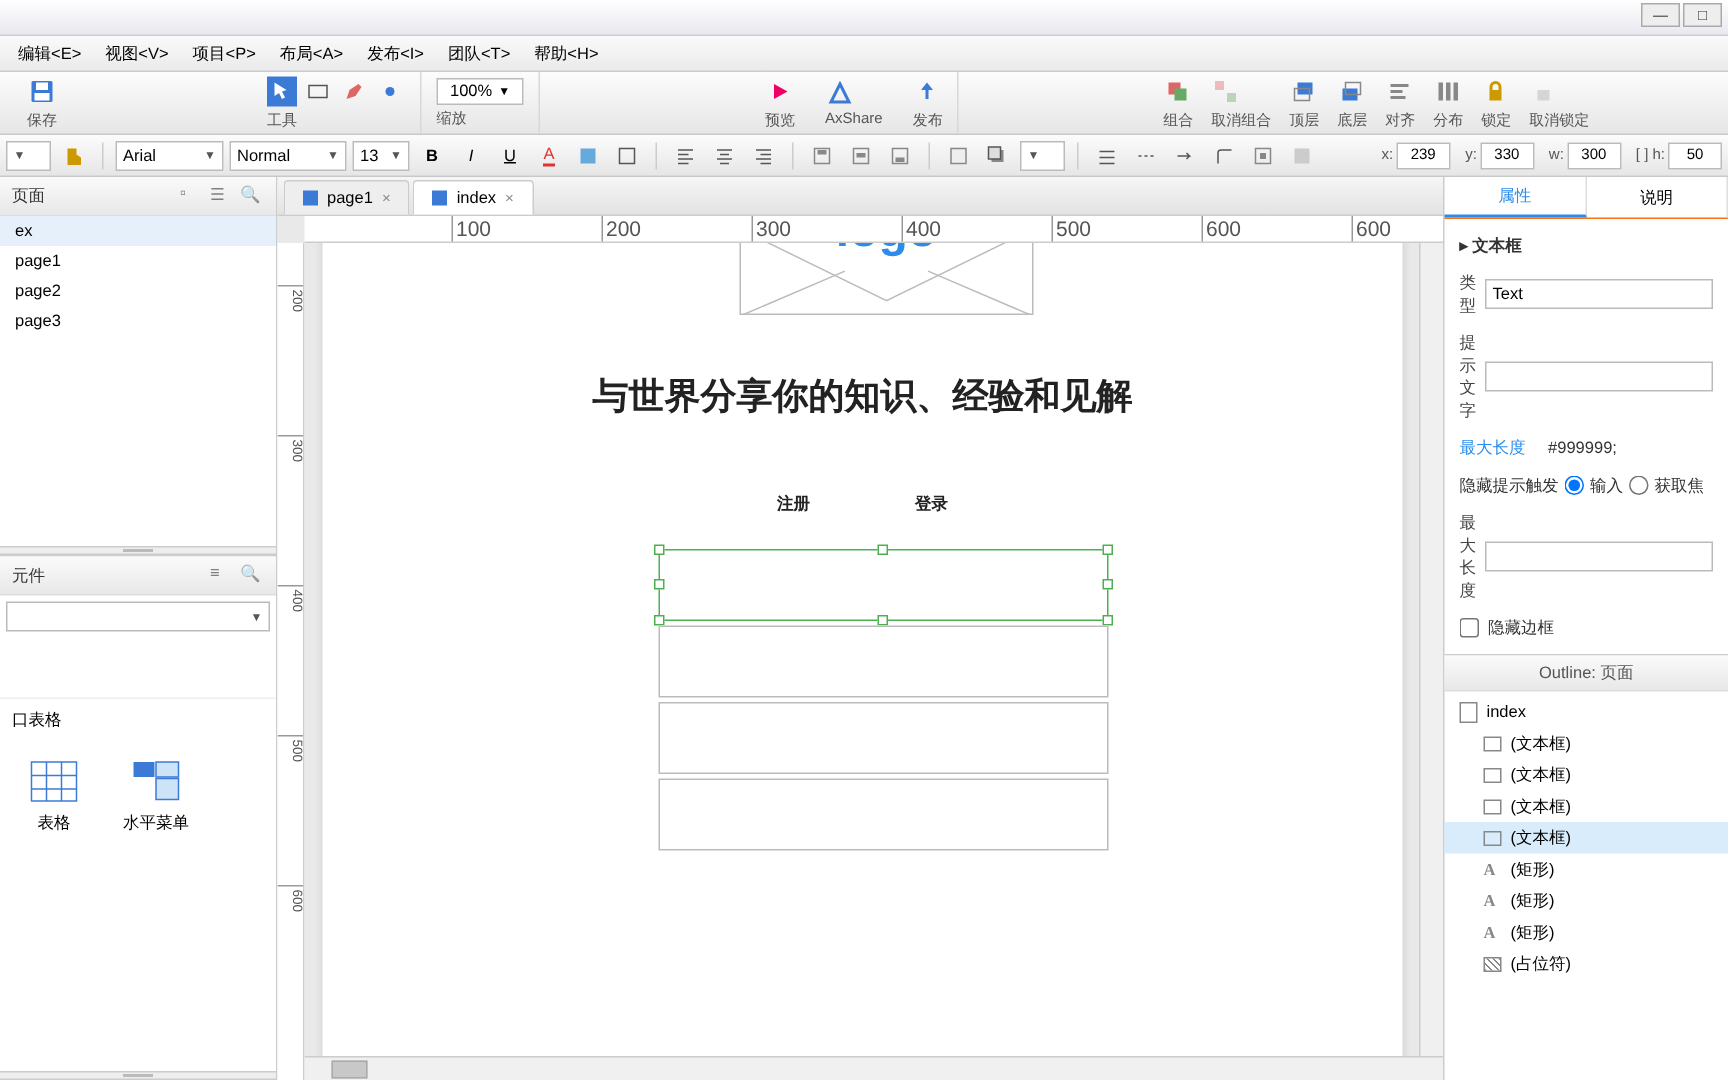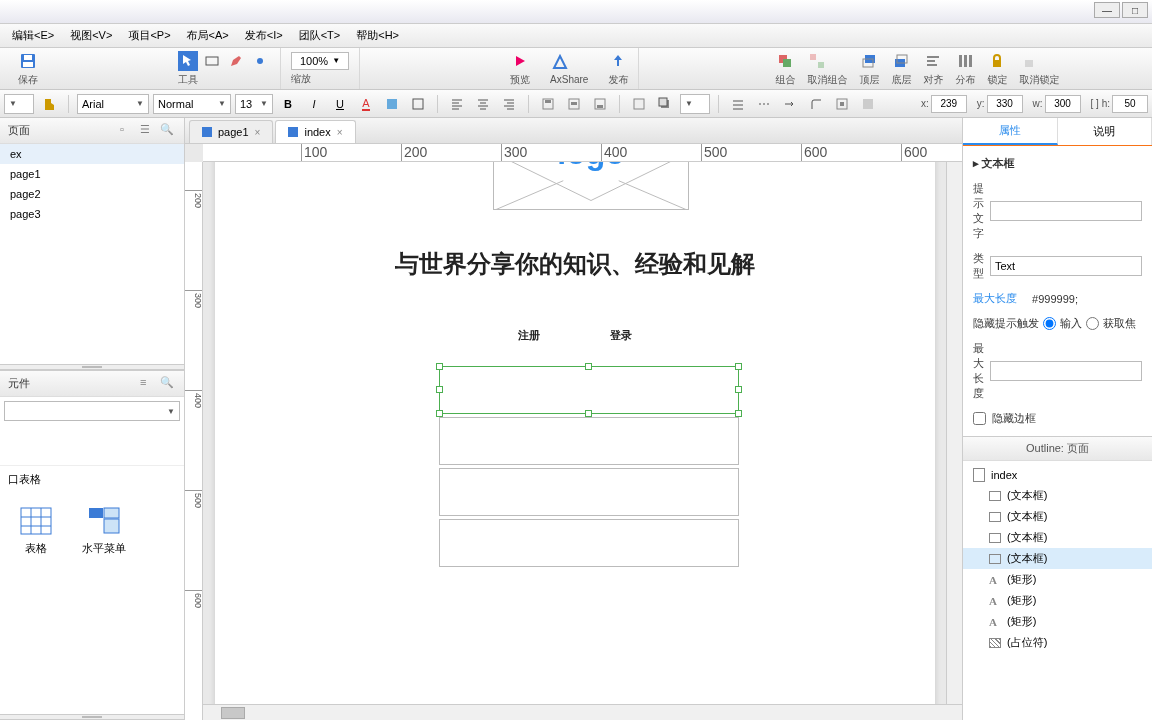--- a/index.html
+++ b/index.html
@@ -513,26 +513,26 @@
   </div>
 
   <div class="rightpanel">
     <div class="rp-tabs">
       <div class="rp-tab active">属性</div>
       <div class="rp-tab">说明</div>
     </div>
     <div class="rp-body">
       <div class="rp-sec">▸ <span>文本框</span></div>
       <div class="rp-row">
+          <label>类型</label>
+          <input type="text" value="Text" style="">
+        </div>
+      <div class="rp-row">
           <label>提示文字</label>
           <input type="text" value="" style="">
-        </div>
-      <div class="rp-row">
-          <label>类型</label>
-          <input type="text" value="Text" style="">
         </div>
       <div class="rp-row"><span class="link">最大长度</span>&nbsp;<span>#999999;</span></div>
       <div class="rp-row" style="gap:4px">
           <span>隐藏提示触发</span>
         <input type="radio" checked="" style="">
           <span>输入</span>
         <input type="radio" style="">
           <span>获取焦</span>
       </div>
       <div class="rp-row">

